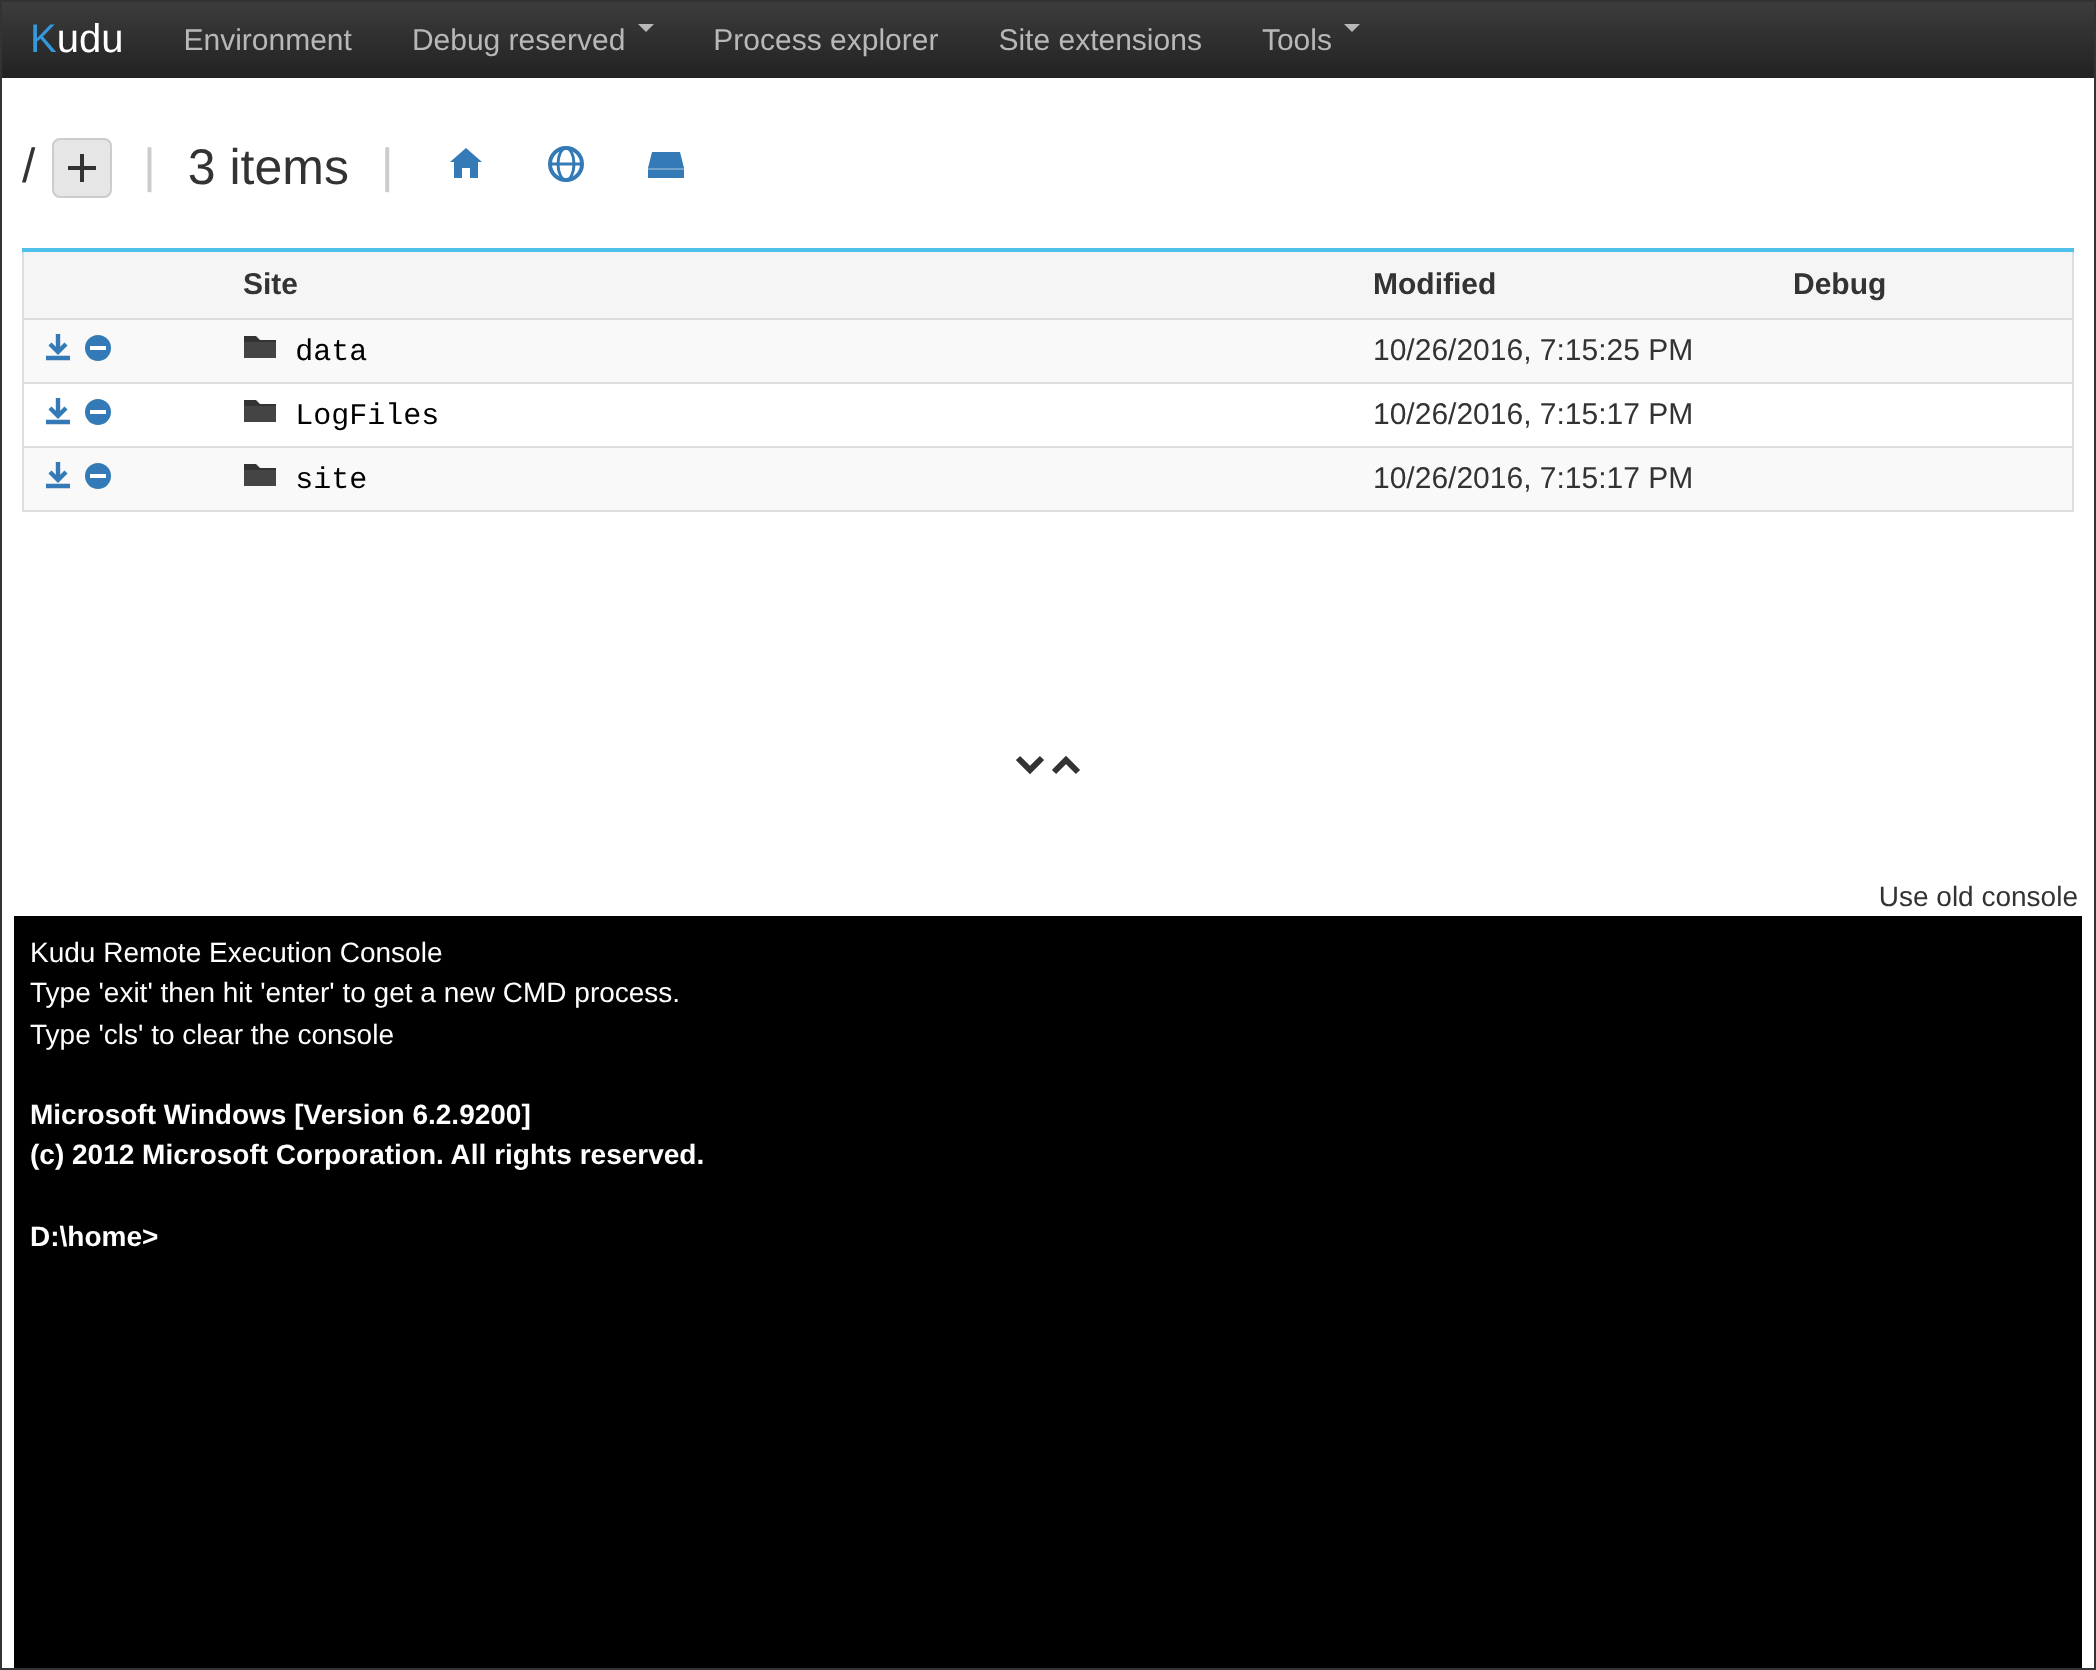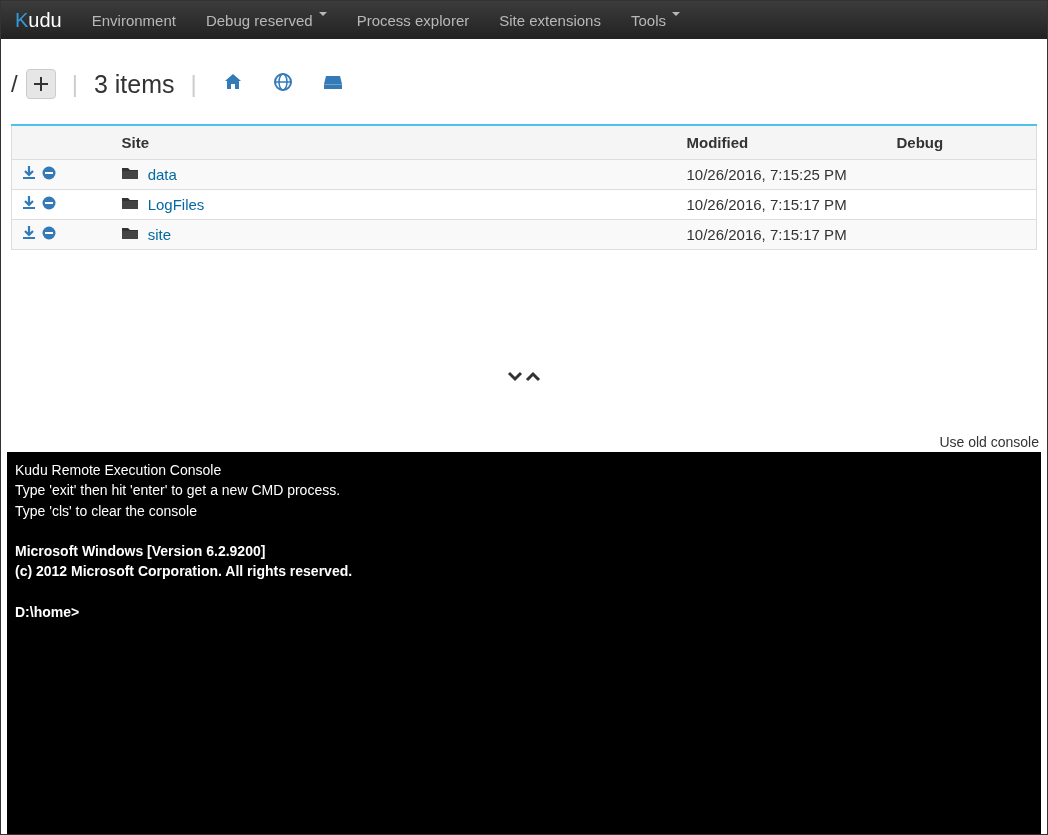--- a/index.html
+++ b/index.html
@@ -132,22 +132,23 @@
     }
     .download-icon, .delete-icon {
       color: #337ab7;
       cursor: pointer;
     }
     .folder-icon {
       color: #333;
       margin-right: 6px;
     }
     .file-link {
-      color: #0369a1;
-      cursor: pointer;
+      color: #000000;
+      cursor: pointer;
+      font-family: Liberation Mono, monospace;
     }
     .col-name { padding-left: 10px; }
     .col-modified { width: 210px; }
     .col-size { width: 150px; }
     .resize-handles {
       display: flex;
       justify-content: center;
       gap: 2px;
       margin-top: 120px;
       margin-bottom: 8px;

